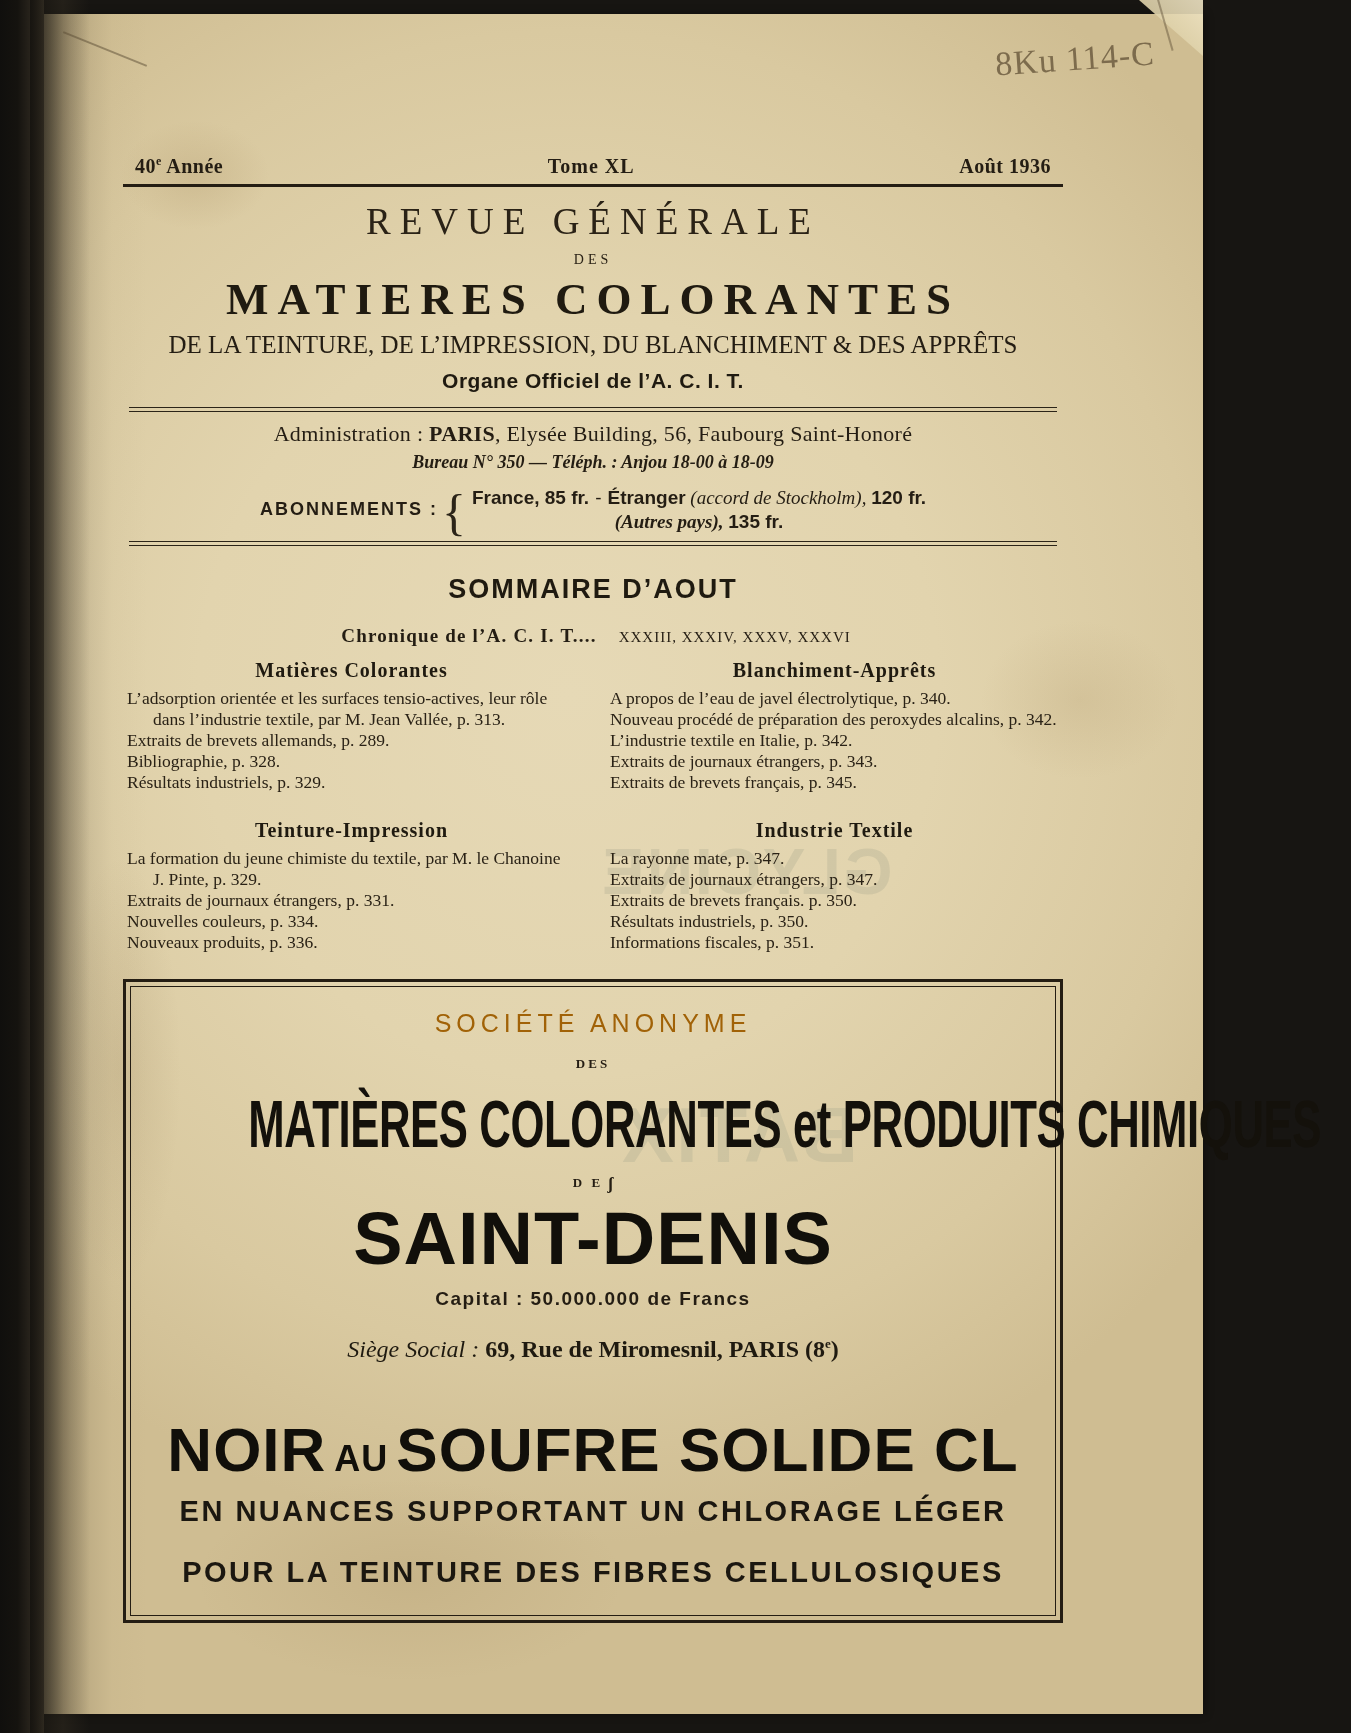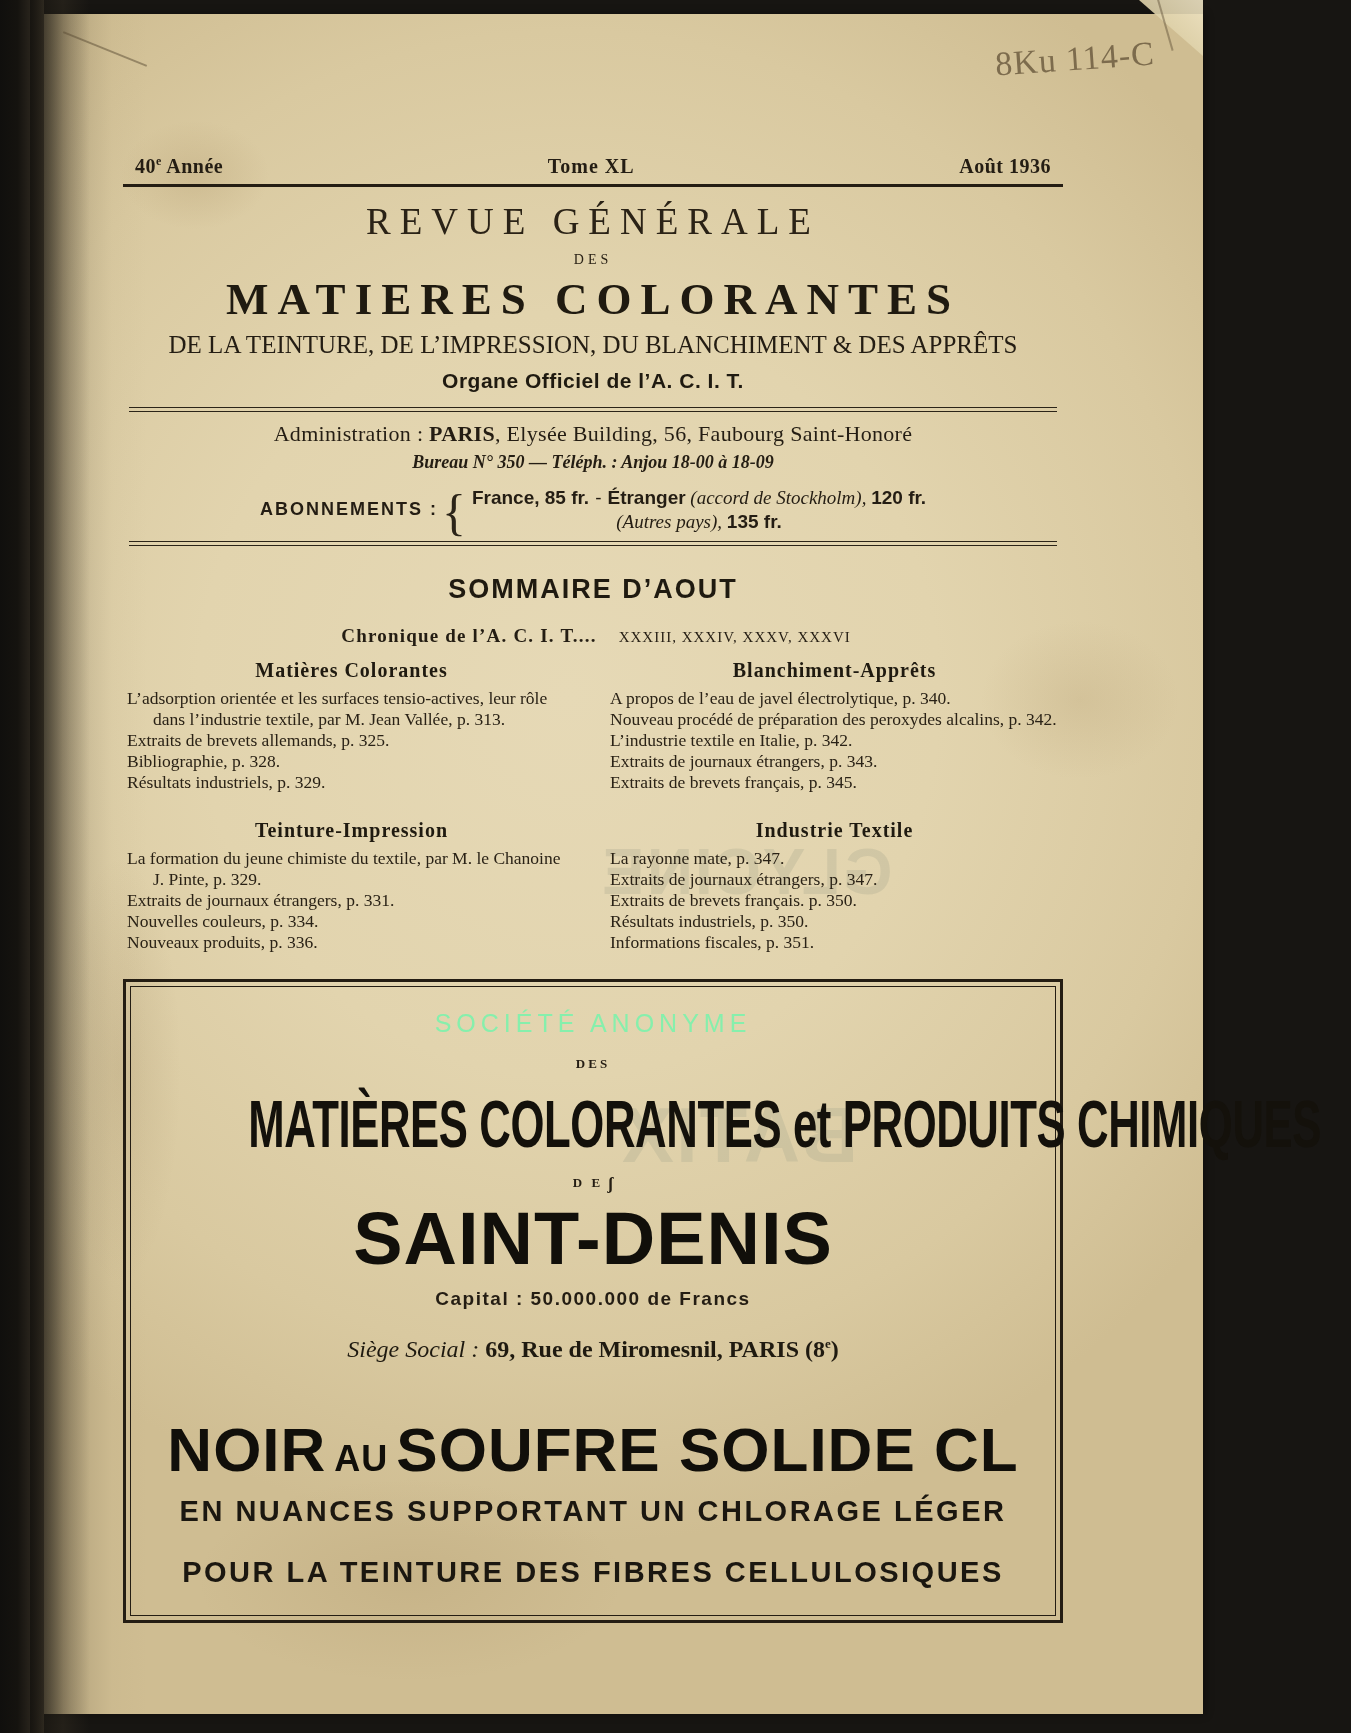--- a/index.html
+++ b/index.html
@@ -240,21 +240,21 @@
     font-family: "Liberation Sans", sans-serif;
     font-weight: bold;
     font-size: 19px;
     text-align: center;
     margin-top: 2px;
     white-space: nowrap;
   }
   .abo-l2 .it {
     font-family: "Liberation Serif", serif;
     font-style: italic;
-    font-weight: normal;
+    font-weight: bold;
   }
   .admin-rules-bot { padding: 0 6px; margin-top: 4px; }
 
   
   .sommaire-title {
     text-align: center;
     font-family: "Liberation Sans", sans-serif;
     font-weight: bold;
     font-size: 27px;
     letter-spacing: 2px;
@@ -327,21 +327,21 @@
   }
   .ad-inner {
     border: 1.5px solid #241d13;
     padding: 22px 20px 26px 20px;
     text-align: center;
   }
   .ad-sa {
     font-family: "Liberation Sans", sans-serif;
     font-size: 25px;
     letter-spacing: 5px;
-    color: #86efac;
+    color: #a16207;
   }
   .ad-des {
     font-family: "Liberation Serif", serif;
     font-weight: bold;
     font-size: 13px;
     letter-spacing: 3px;
     margin-top: 18px;
     color: #241d13;
   }
   .ad-main {
@@ -538,21 +538,21 @@
       <div class="cols">
 
         <div class="col left">
 
           <div class="sec-head">Matières Colorantes</div>
           <ul class="entries">
             <li>
               <span>L’adsorption orientée et les surfaces tensio-actives, leur rôle</span>
               <span class="cont">dans l’industrie textile, par M. Jean Vallée, p. 313.</span>
             </li>
-            <li>Extraits de brevets allemands, p. 325.</li>
+            <li>Extraits de brevets allemands, p. 289.</li>
             <li>Bibliographie, p. 328.</li>
             <li>Résultats industriels, p. 329.</li>
           </ul>
 
           <div class="sec-head tight">Teinture-Impression</div>
           <ul class="entries">
             <li>
               <span>La formation du jeune chimiste du textile, par M. le Chanoine</span>
               <span class="cont">J. Pinte, p. 329.</span>
             </li>

